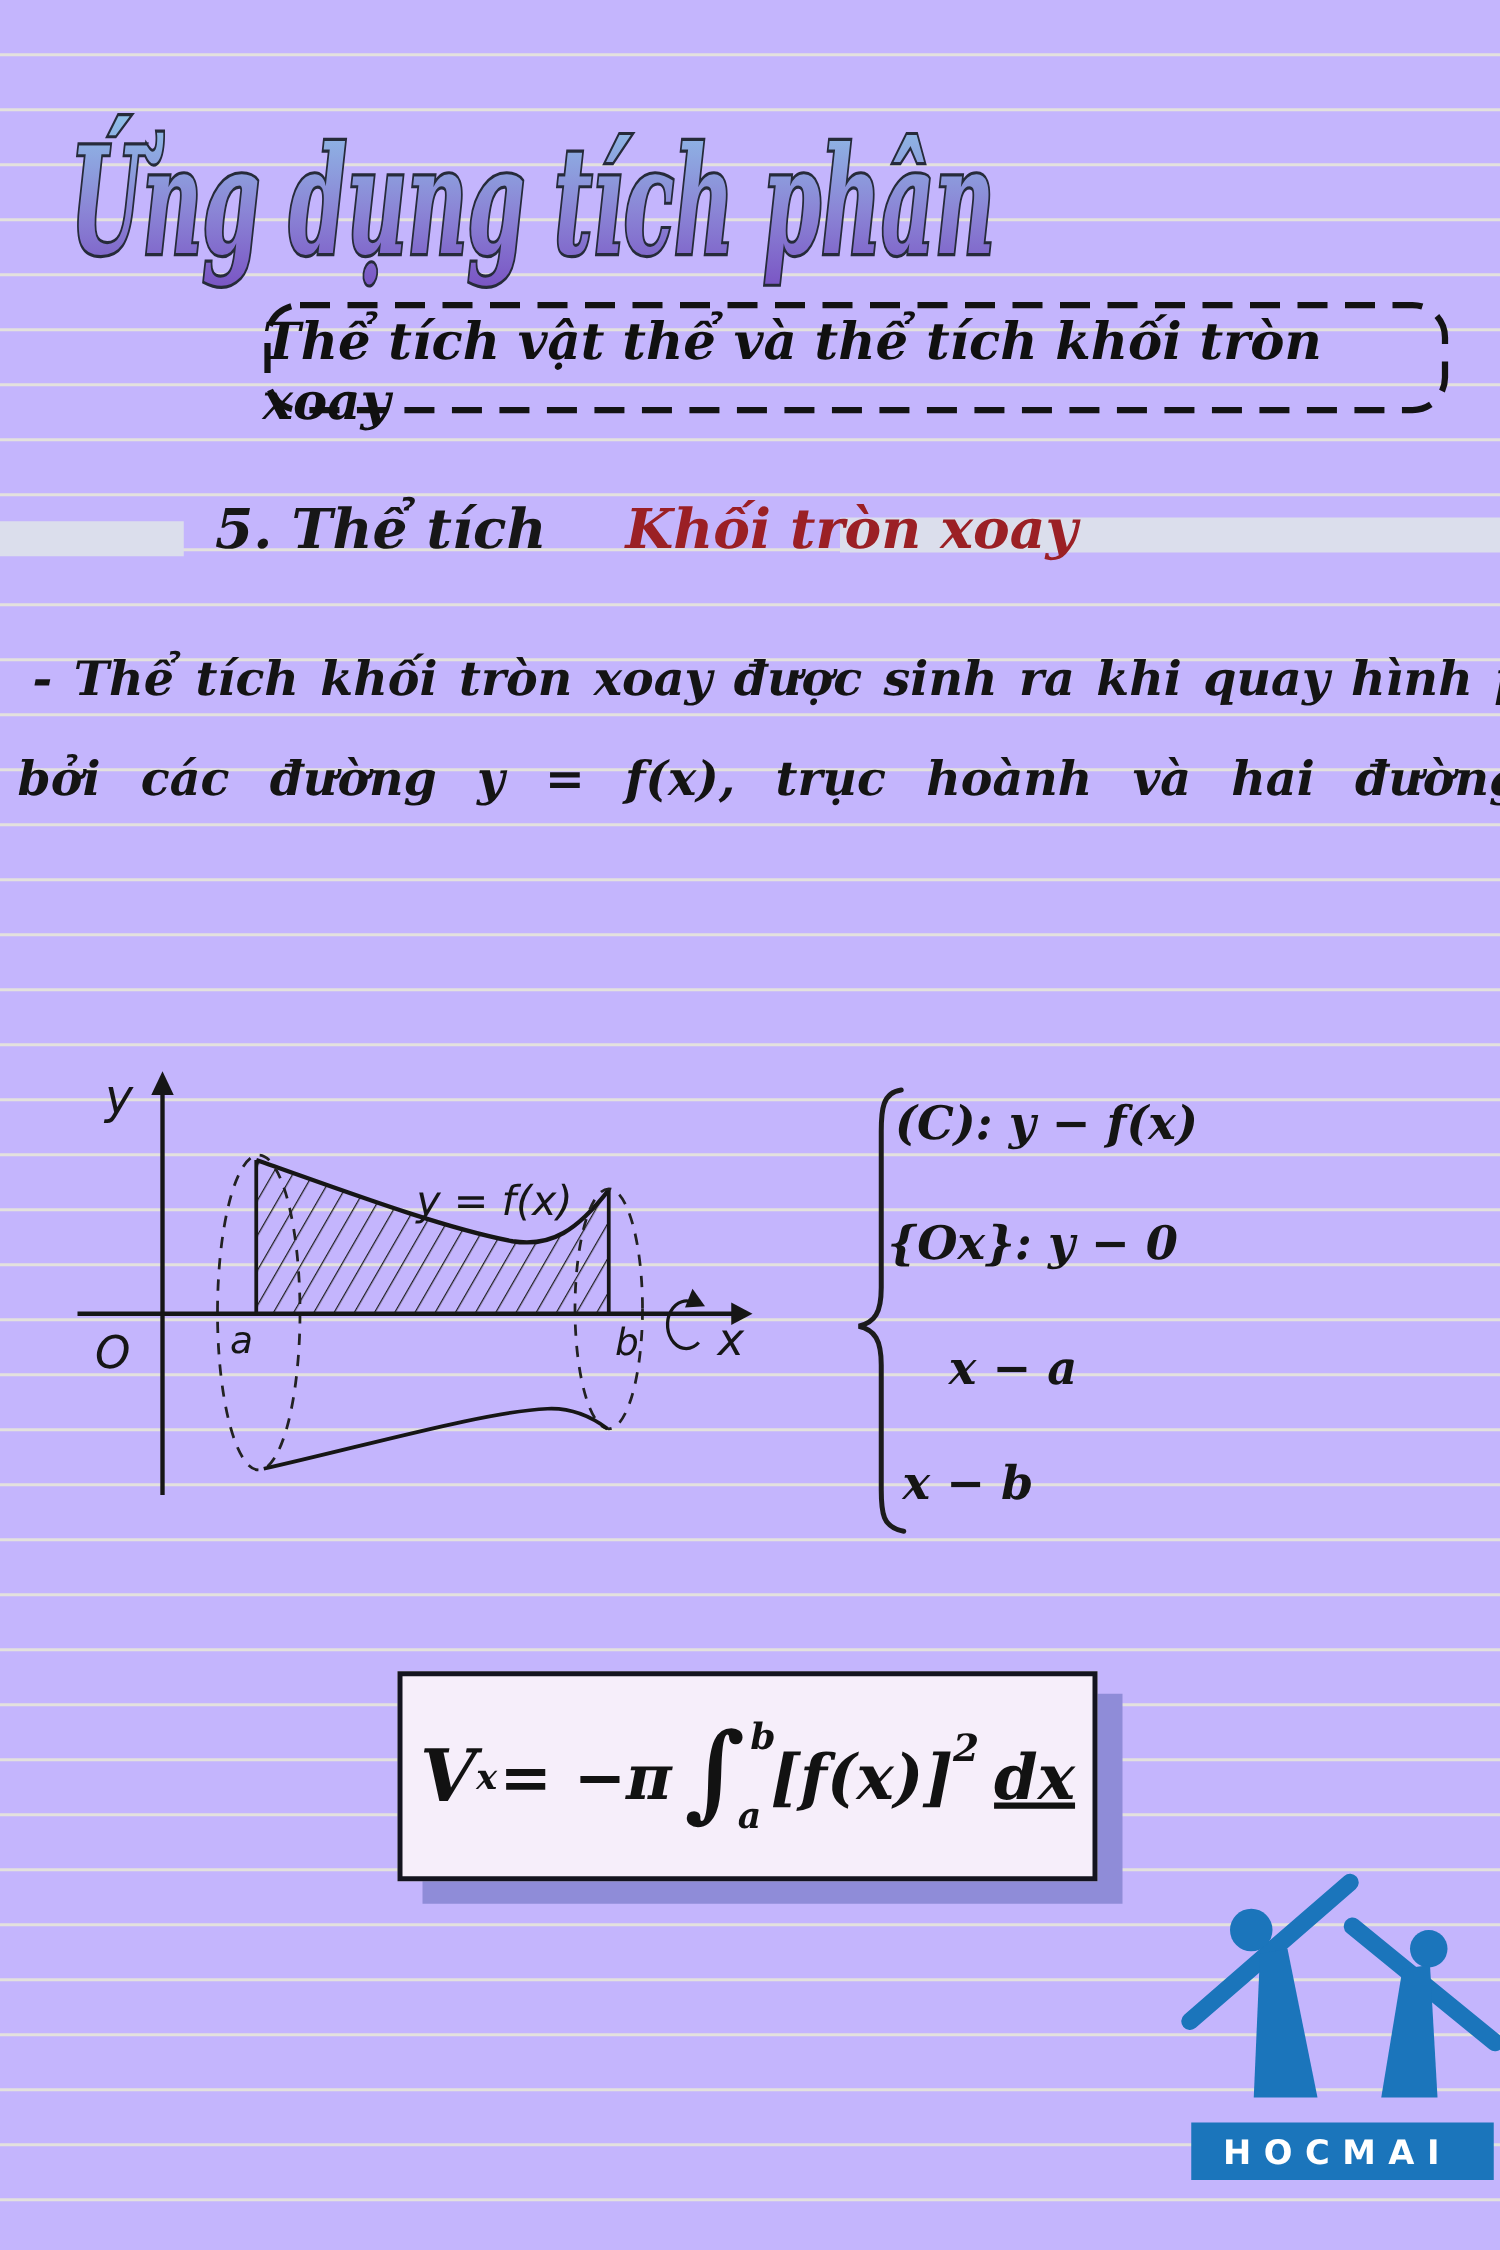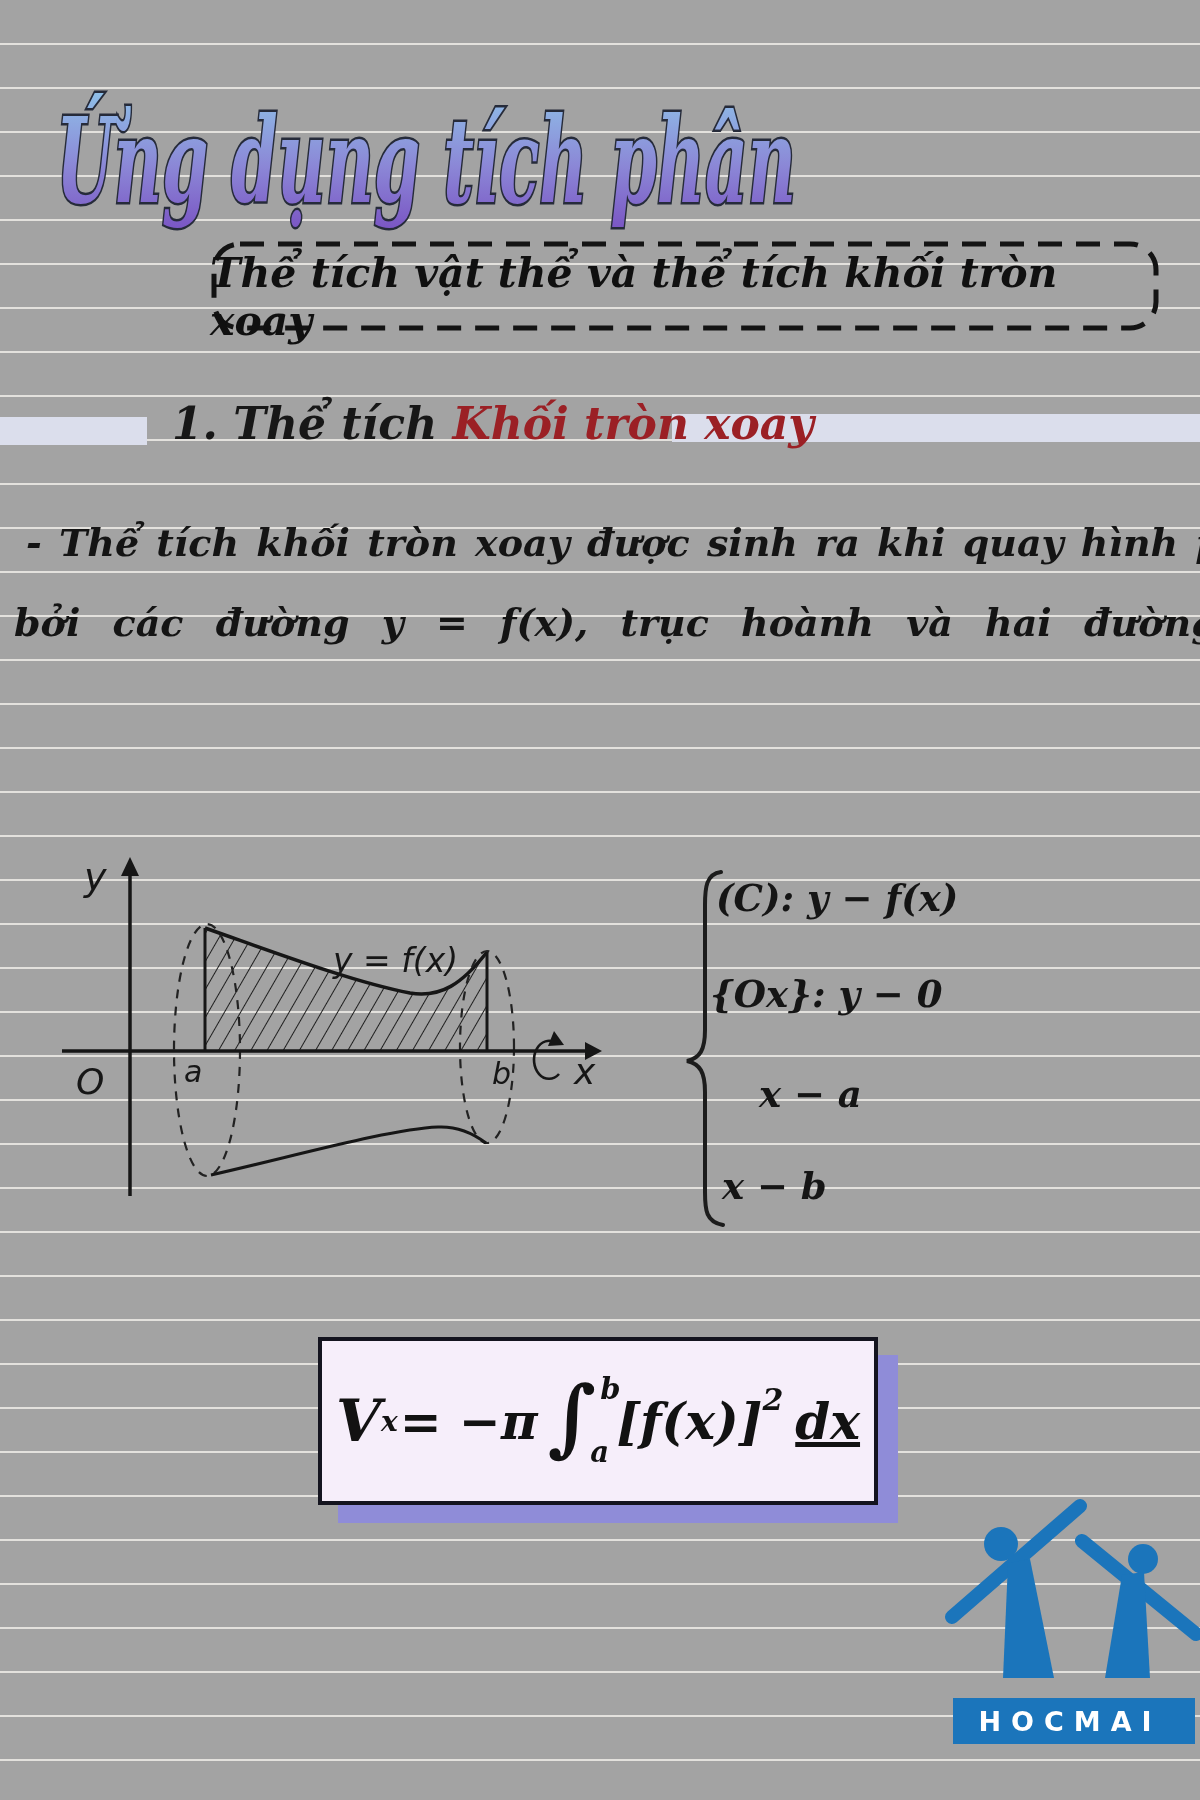--- a/index.html
+++ b/index.html
@@ -1,31 +1,31 @@
 <!DOCTYPE html>
 <html><head>
 <meta charset="utf-8">
 <style>
   html,body{margin:0;padding:0;background:#888;}
-  .page{position:relative;width:1200px;height:1800px;margin:0 auto;background:#a3a3a3;
+  .page{position:relative;width:1200px;height:1800px;margin:0 auto;background:#c4b5fd;
         overflow:hidden;font-family:"DejaVu Serif",serif;color:#1a1a1a;}
   .rules{position:absolute;inset:0;
         background:repeating-linear-gradient(to bottom,rgba(0,0,0,0) 0 42px,#e3e1dd 42px 44px);
         background-position:0 1px;}
   .title-wrap{position:absolute;left:38px;top:52px;width:790px;height:200px;}
   .sub-box{position:absolute;left:210px;top:240px;width:950px;height:92px;}
   .sub-box .frame{position:absolute;inset:0;}
   .sub-text{position:absolute;inset:0;display:flex;align-items:center;justify-content:center;
         font-size:41px;font-weight:bold;font-style:italic;color:#101010;letter-spacing:0;margin-top:21px;}
   .hbar{position:absolute;height:28px;background:#dbdeec;}
   .hbar.left{left:0;top:417px;width:147px;}
   .hbar.right{left:672px;top:414px;width:528px;}
   .heading{position:absolute;left:172px;top:398px;font-size:44px;font-weight:bold;
         font-style:italic;color:#171717;white-space:nowrap;}
-  .heading .hl{color:#9b2025;}
+  .heading .hl{color:#9b2025;margin-left:48px;}
   .para{position:absolute;font-style:italic;font-weight:bold;color:#141414;white-space:nowrap;}
   .p1{left:26px;top:520px;font-size:38px;word-spacing:4px;}
   .p2{left:14px;top:600px;font-size:38px;word-spacing:19px;}
   .p3{left:26px;top:692px;font-size:38px;word-spacing:9px;}
   .diagram{position:absolute;left:0;top:830px;}
   .dlabel{font-family:"DejaVu Sans",sans-serif;font-style:italic;fill:#161616;}
   .sys{position:absolute;font-size:37px;font-weight:bold;font-style:italic;color:#151515;white-space:nowrap;}
   .sys1{left:716px;top:876px;}
   .sys2{left:710px;top:972px;}
   .sys3{left:759px;top:1072px;}
@@ -70,21 +70,21 @@
 
   <div class="sub-box">
     <svg class="frame" width="950" height="92" viewBox="0 0 950 92">
       <rect x="4" y="4" width="942" height="84" rx="26" fill="none" stroke="#131313" stroke-width="5" stroke-dasharray="24 14"></rect>
     </svg>
     <div class="sub-text">Thể tích vật thể và thể tích khối tròn xoay</div>
   </div>
 
   <div class="hbar left"></div>
   <div class="hbar right"></div>
-  <div class="heading"><span>1. Thể tích </span><span class="hl">Khối tròn xoay</span></div>
+  <div class="heading"><span>5. Thể tích </span><span class="hl">Khối tròn xoay</span></div>
 
   <div class="para p1">- Thể tích khối tròn xoay được sinh ra khi quay hình phẳng giới hạn</div>
   <div class="para p2">bởi các đường y = f(x), trục hoành và hai đường thẳng</div>
 
   <svg class="diagram" width="1200" height="440" viewBox="0 830 1200 440">
     <defs>
       <pattern id="hatch" width="14" height="14" patternUnits="userSpaceOnUse" patternTransform="rotate(30)">
         <line x1="0" y1="0" x2="0" y2="14" stroke="#1f1f1f" stroke-width="2"></line>
       </pattern>
     </defs>

